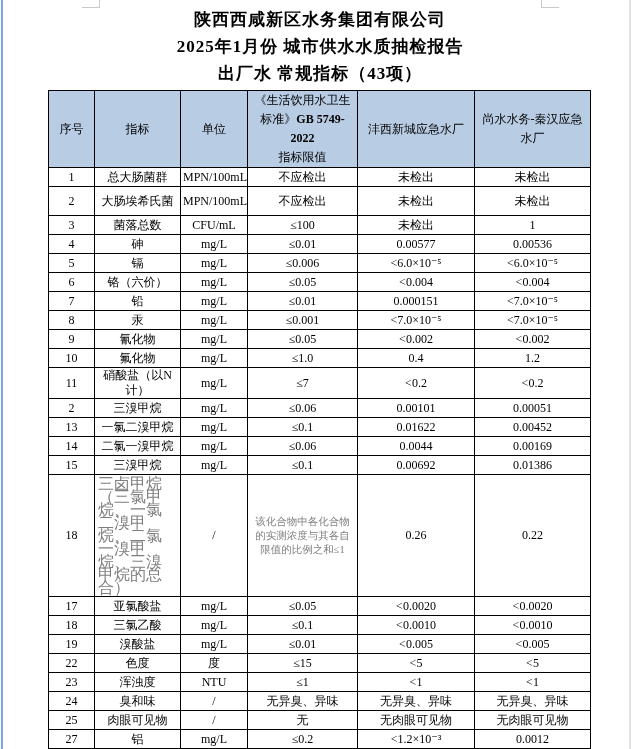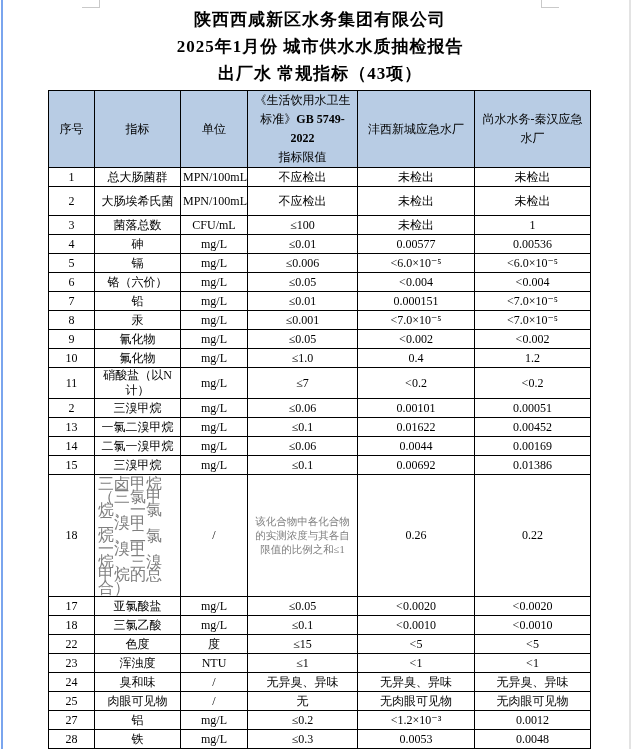--- a/index.html
+++ b/index.html
@@ -217,20 +217,28 @@
         </tr>
         <tr>
           <td class="num">18</td>
           <td class="c-ind">三氯乙酸</td>
           <td>mg/L</td>
           <td class="c-lim">≤0.1</td>
           <td class="num">&lt;0.0010</td>
           <td class="num">&lt;0.0010</td>
         </tr>
         <tr>
+          <td class="num">19</td>
+          <td class="c-ind">溴酸盐</td>
+          <td>mg/L</td>
+          <td class="c-lim">≤0.01</td>
+          <td class="num">&lt;0.005</td>
+          <td class="num">&lt;0.005</td>
+        </tr>
+        <tr>
           <td class="num">22</td>
           <td class="c-ind">色度</td>
           <td>度</td>
           <td class="c-lim">≤15</td>
           <td class="num">&lt;5</td>
           <td class="num">&lt;5</td>
         </tr>
         <tr>
           <td class="num">23</td>
           <td class="c-ind">浑浊度</td>

